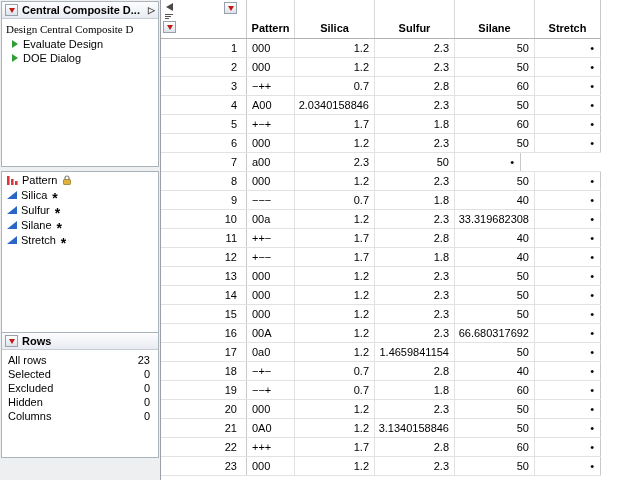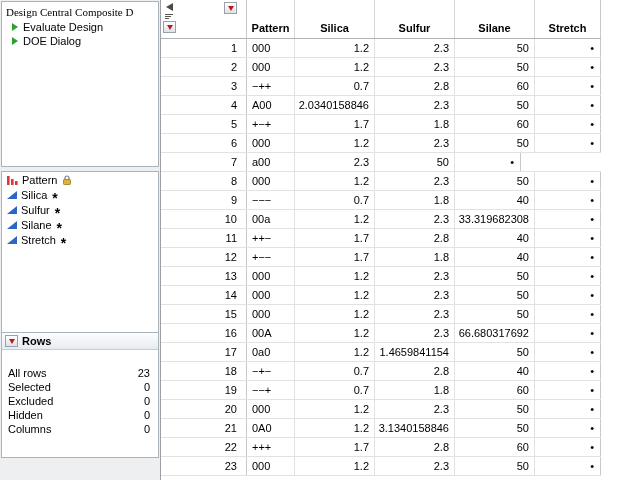--- a/index.html
+++ b/index.html
@@ -26,21 +26,21 @@
   .tree-item { display:flex; align-items:center; gap:5px; height:14px; padding-left:10px; cursor:pointer; white-space:nowrap; }
   .garrow { width:0; height:0; border-top:4px solid transparent; border-bottom:4px solid transparent; border-left:6px solid #2f9e33; flex:none; }
 
   .col-item { display:flex; align-items:center; gap:4px; height:15px; padding-left:5px; cursor:pointer; white-space:nowrap; }
   .cont-icon { width:0; height:0; border-bottom:8px solid #2a66c8; border-left:10px solid transparent; flex:none; }
   .nom-icon { flex:none; }
   .lock-icon { flex:none; margin-left:1px; }
   .star { font-weight:bold; font-size:14px; line-height:8px; position:relative; top:3px; margin-left:1px; }
 
   .stat-row { display:flex; align-items:center; justify-content:space-between; height:14px; padding:0 8px 0 6px; cursor:pointer; }
-  .rows-pad { padding-top:16px; }
+  .rows-pad { padding-top:3px; }
 
   
   .grid { position:absolute; left:161px; top:0; width:472px; height:480px; background:#fff; }
   .ghead { position:absolute; left:0; top:0; width:440px; height:39px; display:flex; border-bottom:1px solid #b3b3b3; background:#fff; }
   .corner { width:86px; position:relative; border-right:1px solid #c9c9c9; flex:none; }
   .collapse-tri { position:absolute; left:5px; top:3px; width:0; height:0;
                   border-top:4px solid transparent; border-bottom:4px solid transparent; border-right:7px solid #4a4a4a; cursor:pointer; }
   .list-icon { position:absolute; left:4px; top:14px; cursor:pointer; }
   .list-icon b { display:block; height:1px; background:#555; margin-bottom:1px; }
   .list-icon b:nth-child(1){ width:8px; } .list-icon b:nth-child(2){ width:6px; } .list-icon b:nth-child(3){ width:4px; }
@@ -61,20 +61,28 @@
   .c-stretch { width:66px; justify-content:flex-end; padding-right:6px; border-right:1px solid #c9c9c9; }
 </style>
 </head>
 <body>
 
 <div class="app">
 
   <div class="sidebar">
 
     <div class="panel panel-design">
+      <div class="ptitle">
+        <span class="rtb">
+            <i></i>
+          </span>
+        <span>Central Composite D...</span>
+        <span class="spacer"></span>
+        <span class="expand-glyph">▷</span>
+      </div>
       <div class="design-line">Design  Central Composite D</div>
       <div class="tree-item">
         <span class="garrow"></span>
         <span>Evaluate Design</span>
       </div>
       <div class="tree-item">
         <span class="garrow"></span>
         <span>DOE Dialog</span>
       </div>
     </div>

